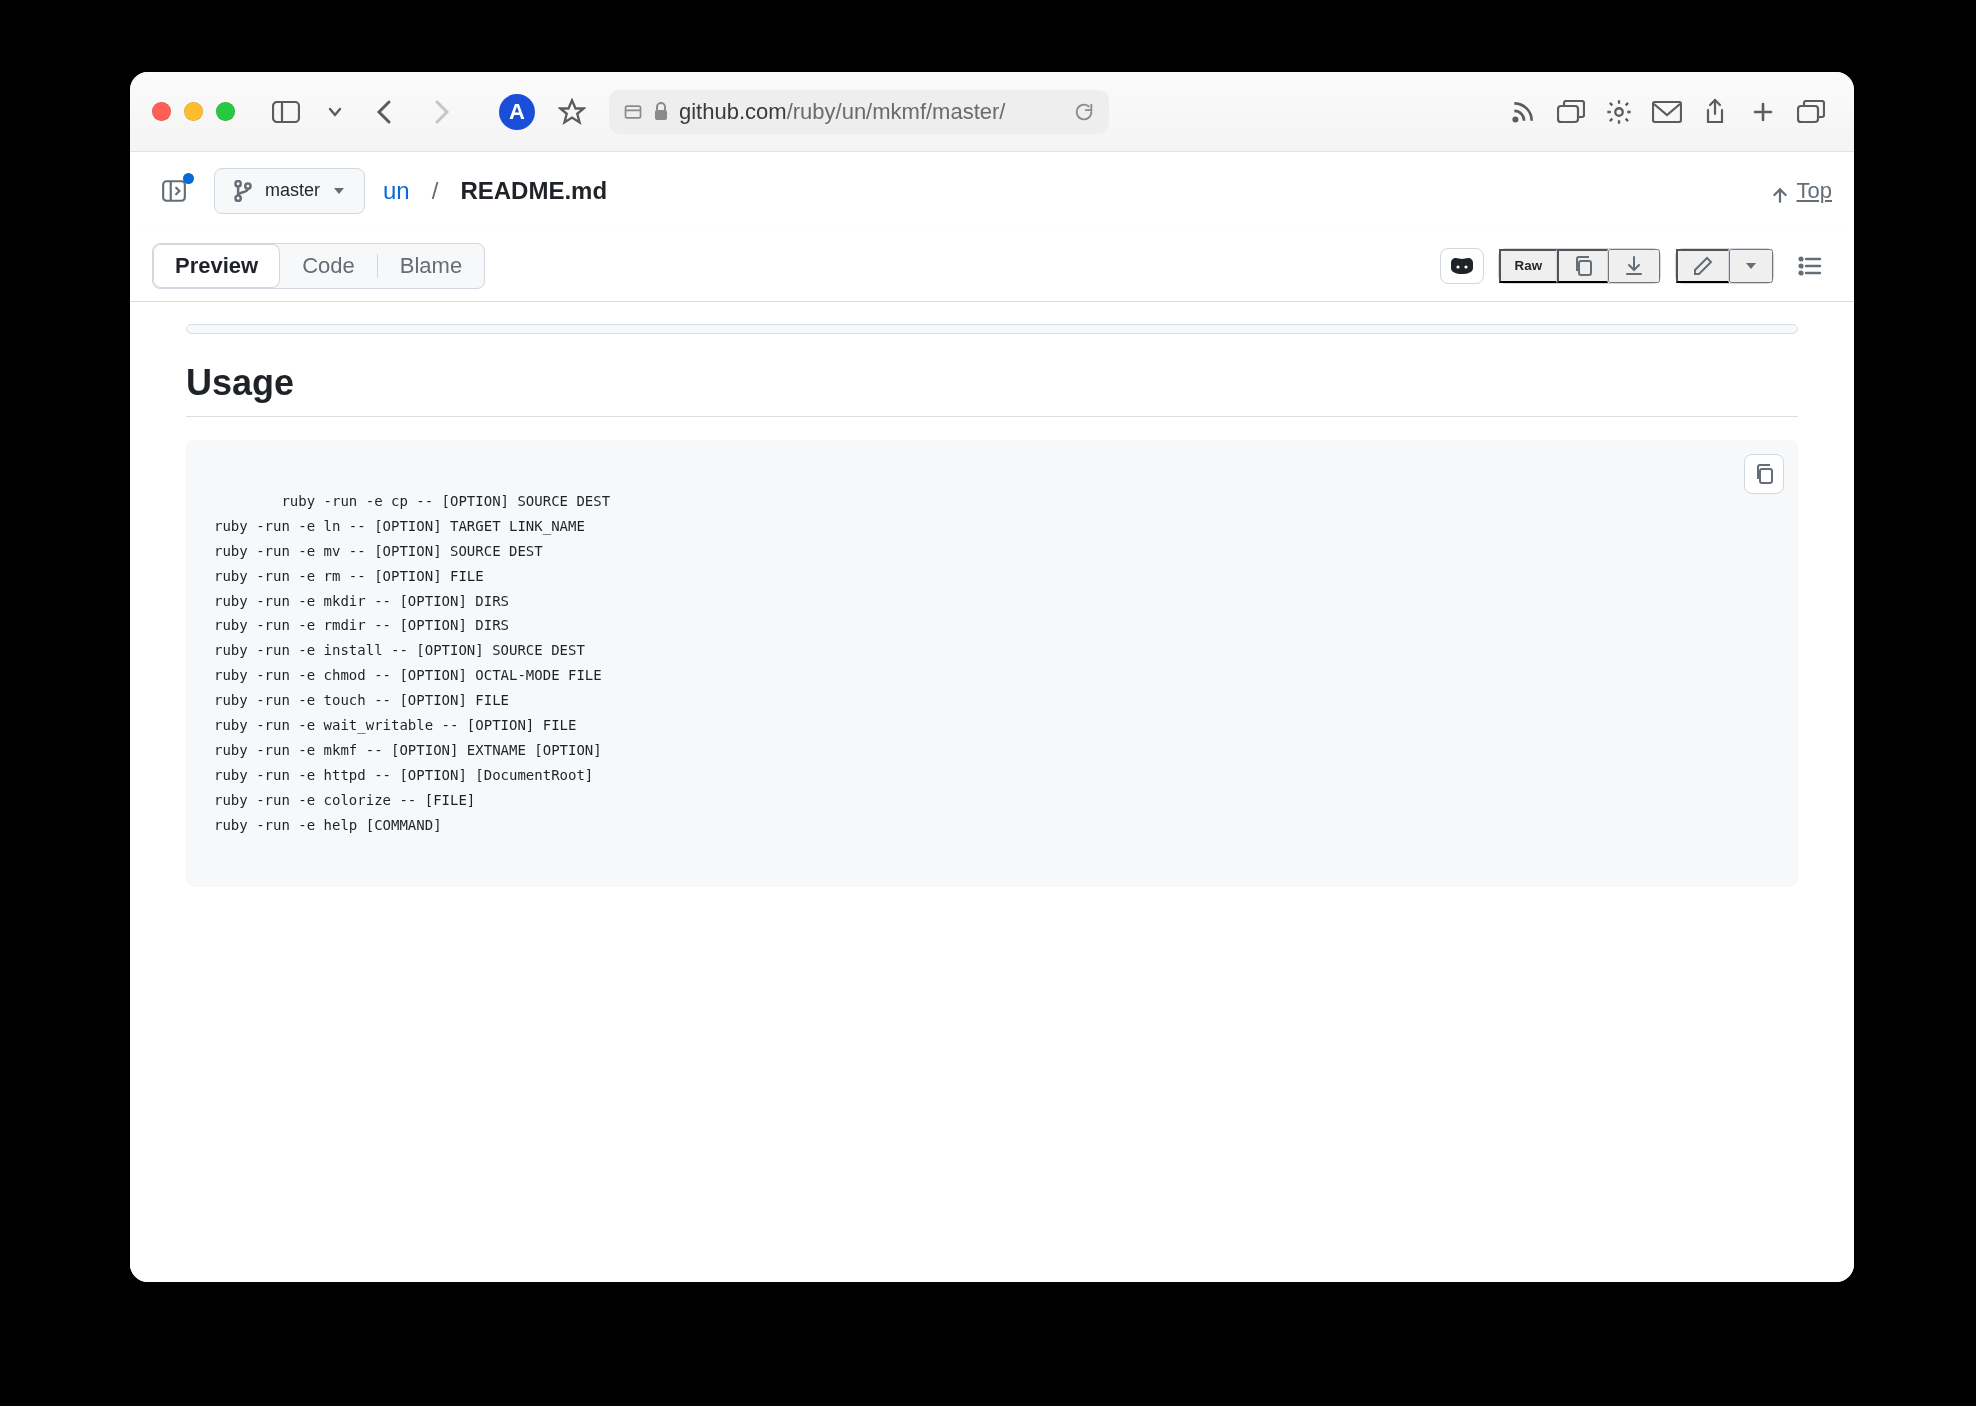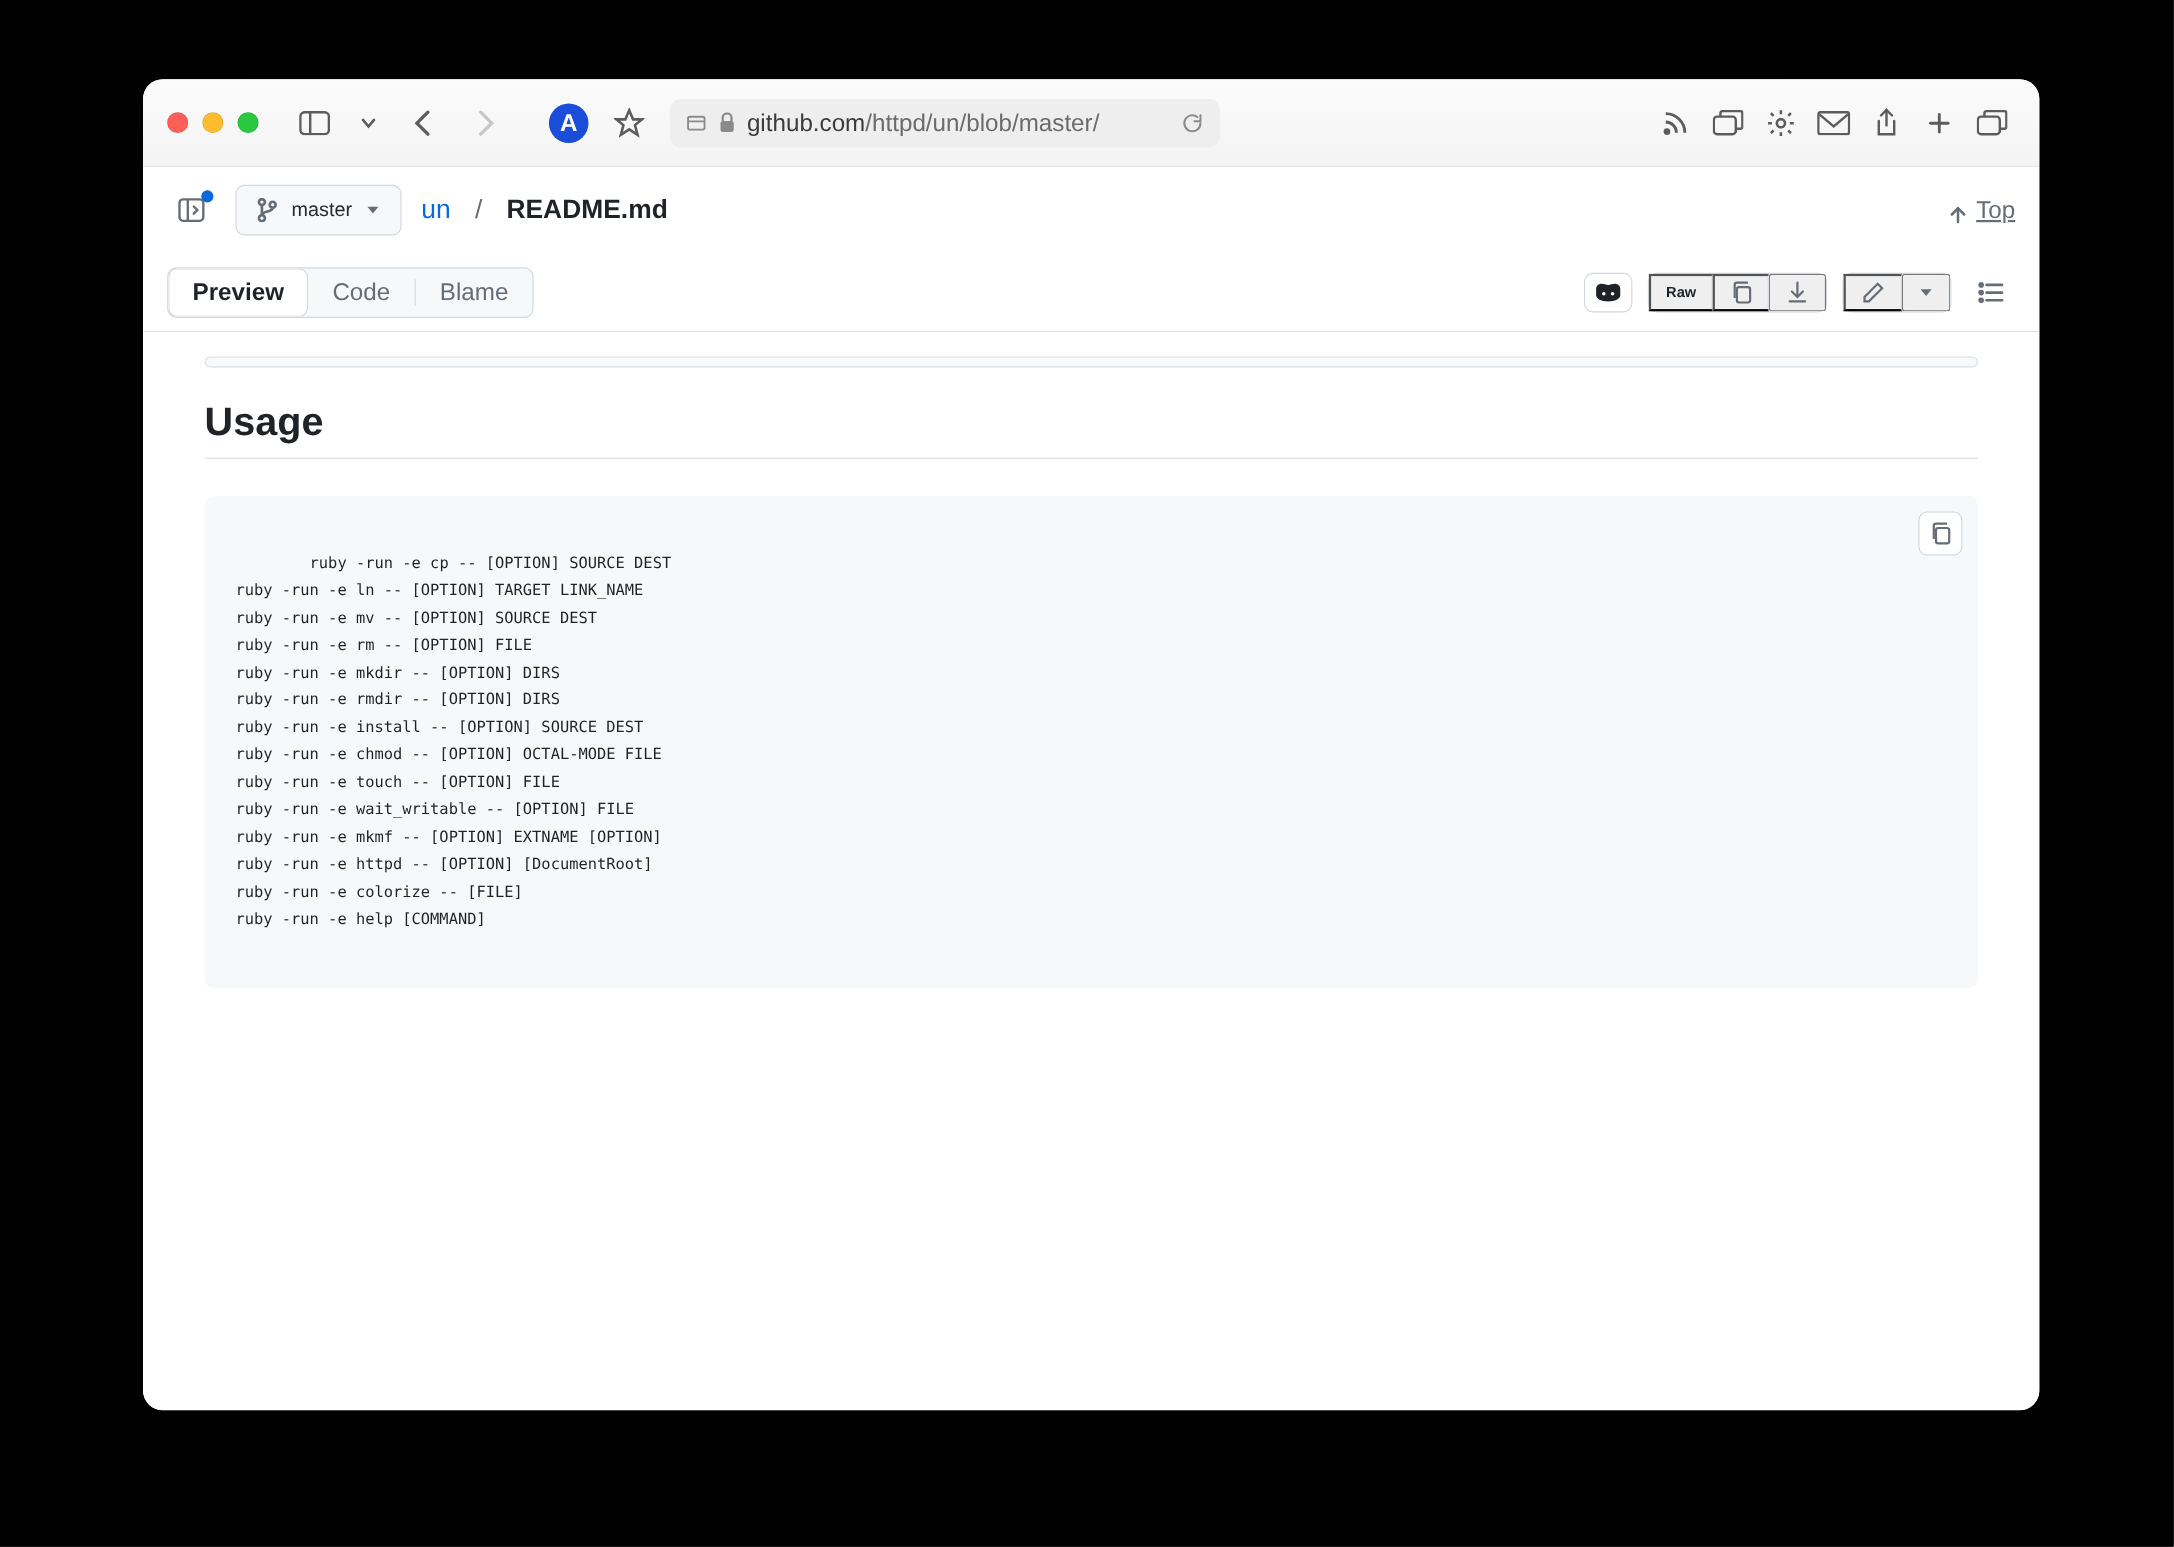--- a/index.html
+++ b/index.html
@@ -105,21 +105,21 @@
   .pillbtn.group > *:not(:last-child){border-right:1px solid #d0d7de;}
   .icon-btn{width:44px;height:44px;border:0;background:transparent;display:flex;align-items:center;justify-content:center;color:#656d76;}
 
   
   .content{
     flex:1;overflow:auto;background:#fff;padding:8px 56px 40px;
   }
   .thinbar{height:10px;background:#f6f8fa;border:1px solid #d8dee4;border-radius:6px;margin:14px 0 28px;}
   h2.md{
     font-size:36px;font-weight:700;color:#1f2328;
-    border-bottom:1px solid #d8dee4;padding-bottom:12px;margin:28px 0 34px;
+    border-bottom:1px solid #d8dee4;padding-bottom:12px;margin:28px 0 23px;
   }
   .codeblock{
     position:relative;background:#f6f8fa;border-radius:8px;padding:24px 28px;font-family:ui-monospace,SFMono-Regular,Menlo,monospace;
     font-size:14px;line-height:1.78;color:#1f2328;white-space:pre;overflow:auto;
   }
   .copybtn{
     position:absolute;top:14px;right:14px;width:40px;height:40px;border:1px solid #d0d7de;border-radius:8px;background:#fff;
     display:flex;align-items:center;justify-content:center;color:#656d76;
   }
 </style>
@@ -169,21 +169,21 @@
 
       <div class="urlbar">
         <svg width="20" height="20" viewBox="0 0 24 24" fill="none" stroke="#8a8a8a" stroke-width="2">
             <rect x="3" y="5" width="18" height="14" rx="2"></rect>
             <line x1="3" y1="10" x2="21" y2="10"></line>
           </svg>
         <svg width="16" height="20" viewBox="0 0 16 20" fill="#8a8a8a">
             <rect x="2" y="8" width="12" height="10" rx="2"></rect>
             <path d="M4 8 V5 a4 4 0 0 1 8 0 V8" fill="none" stroke="#8a8a8a" stroke-width="2"></path>
           </svg>
-        <span><span class="host">github.com</span><span>/httpd/un/blob/master/</span></span>
+        <span><span class="host">github.com</span><span>/ruby/un/mkmf/master/</span></span>
         <svg style="margin-left:auto" width="22" height="22" viewBox="0 0 24 24" fill="none" stroke="#8a8a8a" stroke-width="2" stroke-linecap="round">
             <path d="M20 12a8 8 0 1 1-3-6.2"></path>
             <polyline points="20 4 20 10 14 10"></polyline>
           </svg>
       </div>
 
       <div class="tb-right">
         <div class="tb-icon">
             <svg width="26" height="26" viewBox="0 0 24 24" fill="none" stroke="currentColor" stroke-width="2.4">
               <path d="M4 11a9 9 0 0 1 9 9"></path>

